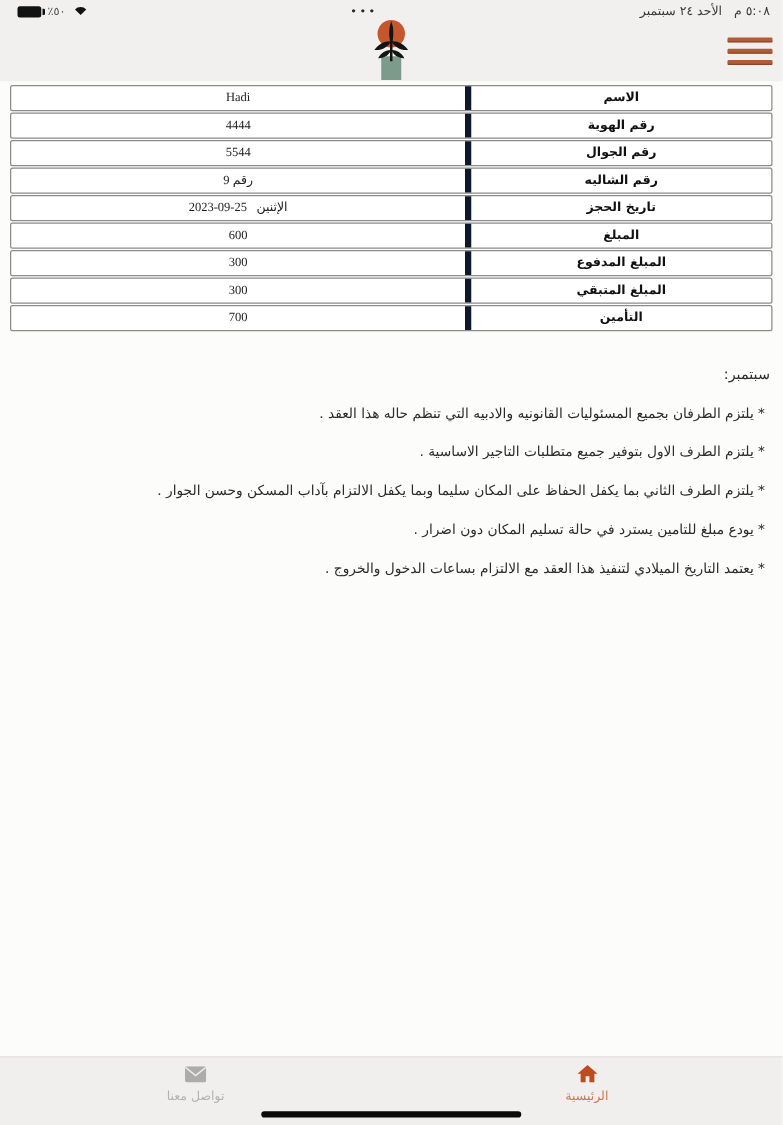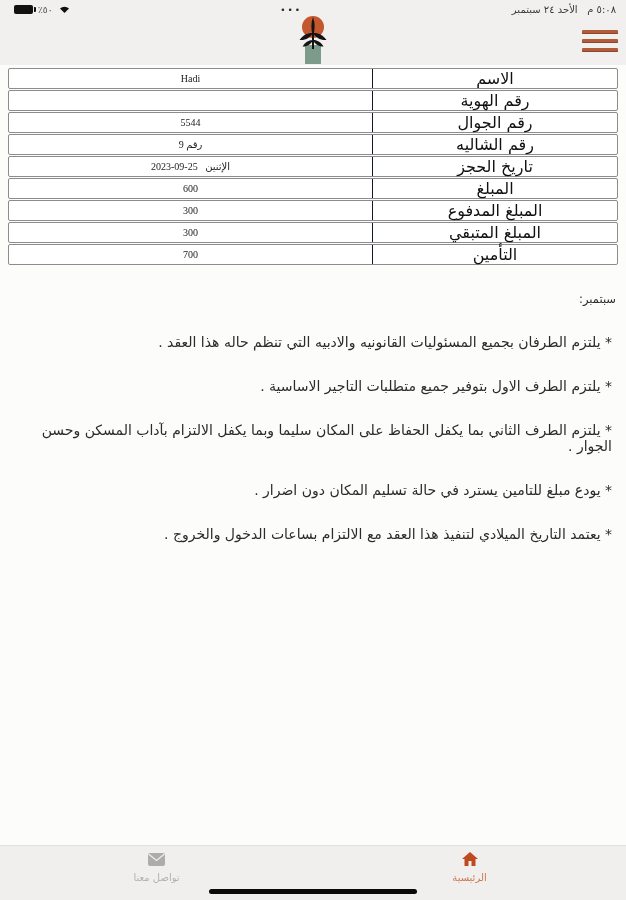--- a/index.html
+++ b/index.html
@@ -46,35 +46,35 @@
   .t-row {
     display:flex; direction:rtl;
     background:#fff;
     border:1px solid #8c8c8c;
     border-radius:2px;
     margin-bottom:1px;
     height:21px;
   }
   .t-label {
     width:40.3%;
-    border-left:1px solid #0f172a;
+    border-left:5px solid #0f172a;
     display:flex; align-items:center; justify-content:center;
-    font-weight:normal; font-size:16px; color:#111;
+    font-weight:bold; font-size:10px; color:#111;
   }
   .t-value {
     width:59.7%;
     display:flex; align-items:center; justify-content:center;
     font-family:"Liberation Serif","DejaVu Sans",serif;
     font-size:10px; color:#222;
   }
 
   
   .instructions { margin:27px 10px 0 10px; direction:rtl; text-align:right; }
   .instructions-title { font-size:11.5px; color:#2b2b2b; }
-  .instruction-item { font-size:14px; color:#2b2b2b; margin-top:28px; padding-right:4px; }
+  .instruction-item { font-size:11px; color:#2b2b2b; margin-top:18px; padding-right:4px; }
 
   
   .bottom-nav {
     position:absolute; left:0; bottom:0; width:626px; height:55px;
     background:#f1efed; border-top:1px solid #e3e1de;
     display:flex; flex-direction:row; justify-content:space-around; align-items:flex-start;
     padding-top:5px;
   }
   .nav-item { display:flex; flex-direction:column; align-items:center; gap:2px; cursor:pointer; width:80px; }
   .nav-label { font-size:10px; }
@@ -127,20 +127,21 @@
     </div>
   </div>
 
   <div class="details-table">
     <div class="t-row">
       <div class="t-label">الاسم</div>
       <div class="t-value">Hadi</div>
     </div>
     <div class="t-row">
       <div class="t-label">رقم الهوية</div>
+      <div class="t-value">4444</div>
     </div>
     <div class="t-row">
       <div class="t-label">رقم الجوال</div>
       <div class="t-value">5544</div>
     </div>
     <div class="t-row">
       <div class="t-label">رقم الشاليه</div>
       <div class="t-value">رقم 9</div>
     </div>
     <div class="t-row">

